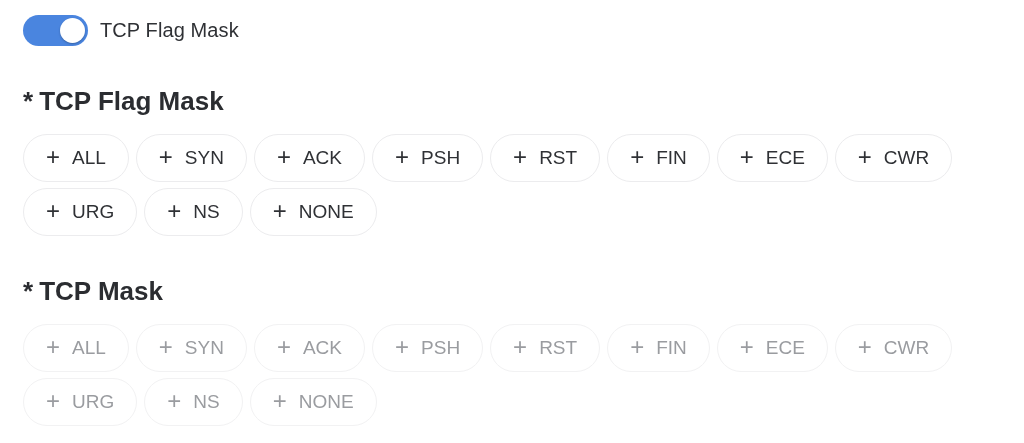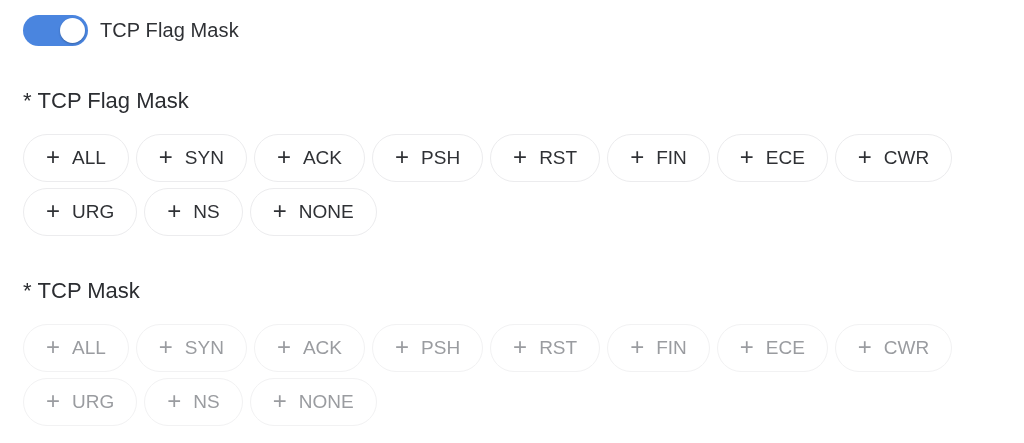--- a/index.html
+++ b/index.html
@@ -48,22 +48,22 @@
       margin-left: 12px;
       font-size: 20px;
       color: #2f3135;
       letter-spacing: 0.1px;
     }
     .section {
       position: absolute;
       left: 23px;
     }
     .section-title {
-      font-size: 22px;
-      font-weight: normal;
+      font-size: 26px;
+      font-weight: bold;
       color: #2b2d31;
       height: 30px;
       line-height: 30px;
       margin: 0;
     }
     .section-title .req {
       margin-right: 6px;
     }
     .pills {
       display: flex;

